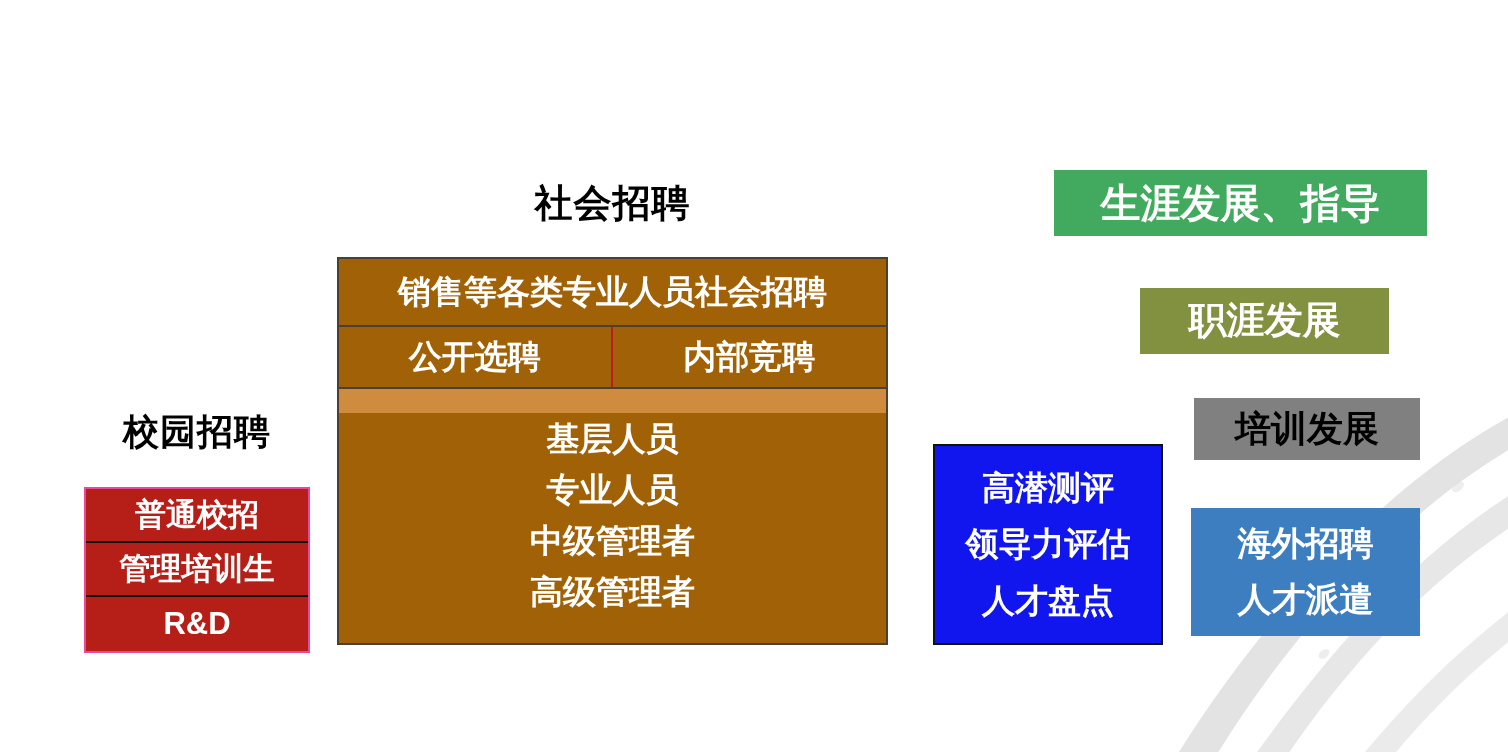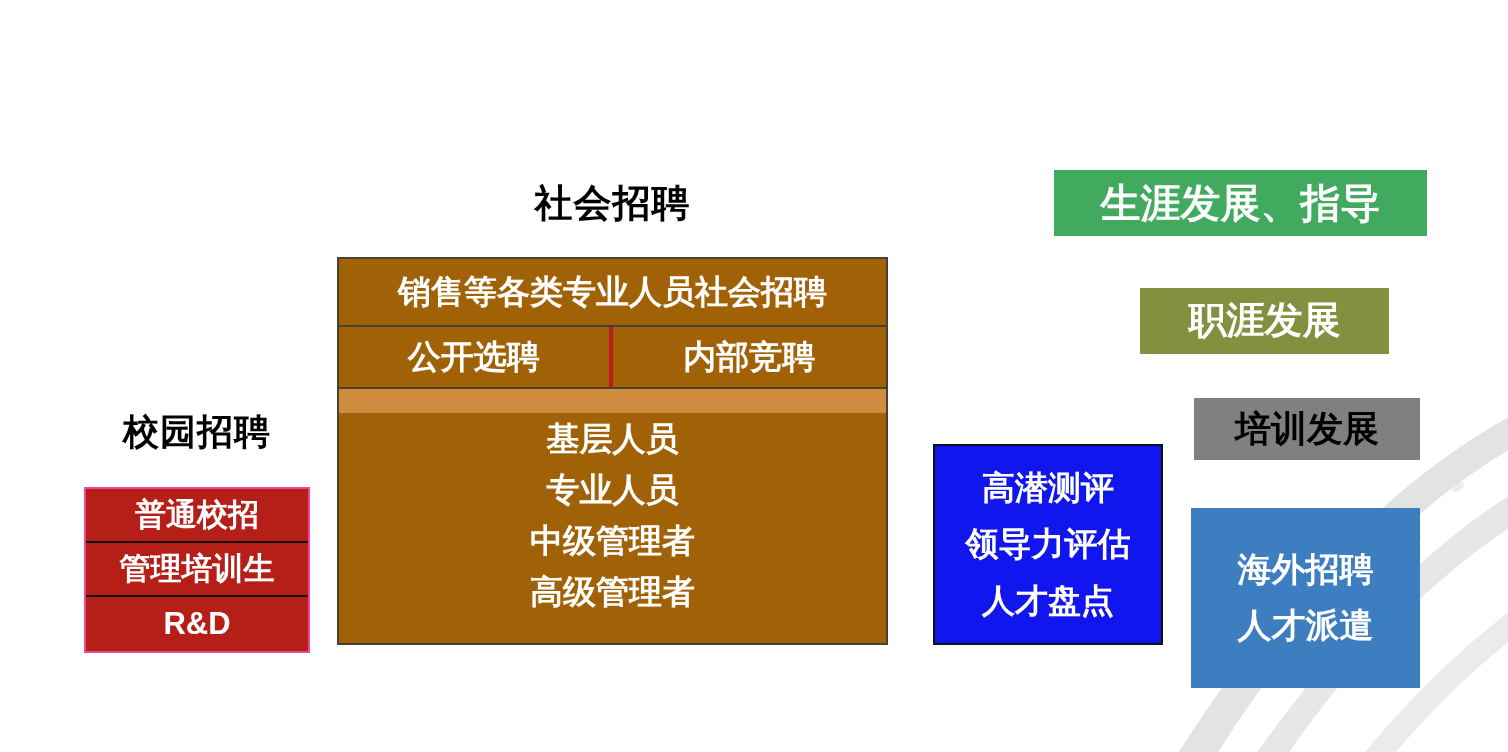--- a/index.html
+++ b/index.html
@@ -116,21 +116,21 @@
   }
   #social-row-header .social-cell {
     font-size: 33px;
   }
   #social-row-split { height: 62px; }
   #social-row-split .social-cell {
     flex: 1 1 50%;
     font-size: 33px;
   }
   #social-row-split .social-cell.left {
-    border-right: 4px solid #b91c1c;
+    border-right: 2px solid #b91c1c;
   }
   .social-cell {
     display: flex;
     align-items: center;
     justify-content: center;
     color: #ffffff;
     font-weight: bold;
     white-space: nowrap;
     box-sizing: border-box;
     width: 100%;
@@ -177,21 +177,21 @@
   }
   #box-assessment {
     left: 933px; top: 444px; width: 230px; height: 201px;
     background: #1116ee; color: #ffffff;
     border: 2px solid #111111;
     flex-direction: column;
     font-size: 33px; font-weight: bold;
   }
   #box-assessment .stack-line { padding: 11px 0; }
   #box-overseas {
-    left: 1191px; top: 508px; width: 229px; height: 180px;
+    left: 1191px; top: 508px; width: 229px; height: 128px;
     background: #3c7ebf; color: #ffffff;
     flex-direction: column;
     font-size: 34px; font-weight: bold;
   }
   #box-overseas .stack-line { padding: 10px 0; }
   .stack-line {
     white-space: nowrap;
     line-height: 1.05;
     text-align: center;
   }

